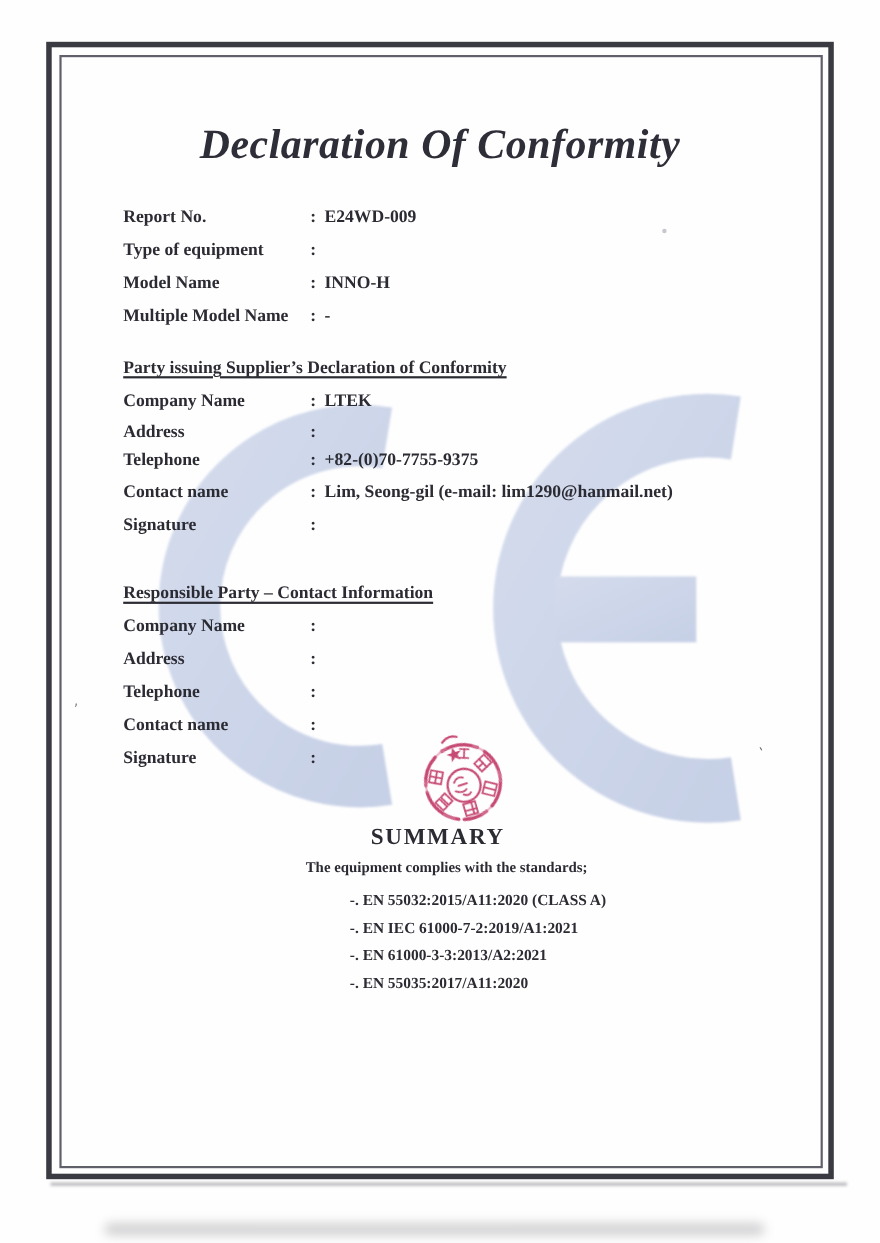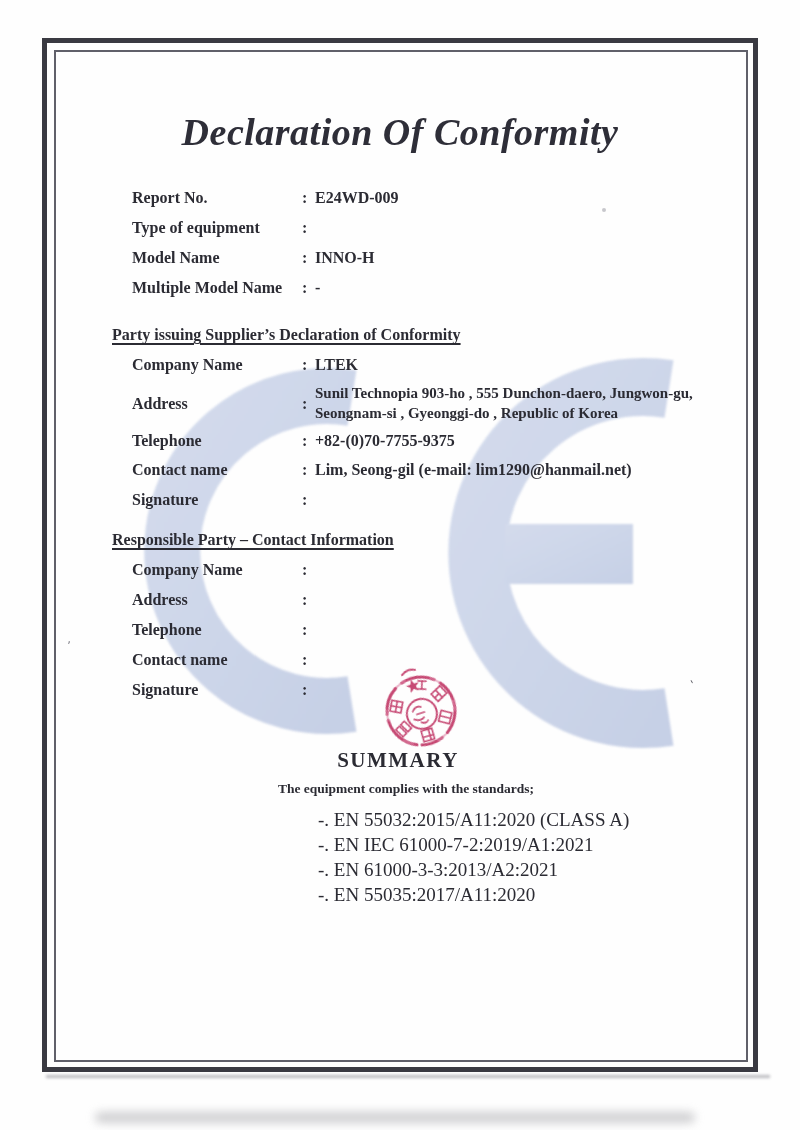--- a/index.html
+++ b/index.html
@@ -19,35 +19,35 @@
   
   .content{position:absolute;inset:0;z-index:3;border-radius:27px;}
   .title{position:absolute;top:110px;left:0;right:0;margin:0;text-align:center;
          font-size:38px;font-style:italic;font-weight:bold;letter-spacing:.5px;color:#2e2e38;}
   .block{position:absolute;left:112px;right:52px;}
   .b-info{top:189px;}
   .b-supplier{top:326px;}
   .b-responsible{top:531px;}
   .row{display:flex;align-items:flex-start;margin-bottom:13px;
        font-size:16px;line-height:17px;font-weight:bold;}
-  .lbl{width:170px;flex:none;margin-left:20px;}
+  .lbl{width:170px;flex:none;}
   .colon{width:13px;flex:none;}
   .val{flex:1;}
   .row-address{align-items:center;margin-bottom:9px;}
   .row-address .val{font-size:15px;line-height:19.5px;}
   .row-company{margin-bottom:11px;}
   .row-telephone{margin-bottom:12px;}
   .heading{font-size:16px;font-weight:bold;text-decoration:underline;
            text-decoration-thickness:1.5px;text-underline-offset:3px;
            margin:0 0 12px 0;line-height:18px;}
   .b-summary{position:absolute;top:748px;left:0;right:4px;text-align:center;}
   .sum-h{margin:0;font-size:21px;font-weight:bold;letter-spacing:1.5px;color:#2b2b33;}
   .sum-p{margin:8px 0 0 16px;font-size:13.5px;font-weight:bold;}
   .standards{position:absolute;top:813px;left:318px;text-align:left;}
-  .standards div{font-size:19px;font-weight:normal;line-height:14px;margin-bottom:11px;}
+  .standards div{font-size:14px;font-weight:bold;line-height:14px;margin-bottom:11px;}
   
   .speck{position:absolute;z-index:2;font-family:"DejaVu Sans",sans-serif;}
   .sp1{left:67px;top:638px;color:#8a8a92;font-size:13px;}
   .sp2{left:688px;top:679px;color:#55555e;font-size:13px;transform:rotate(12deg);}
   .sp3{left:602px;top:208px;width:4px;height:4px;background:#b9b9bf;border-radius:50%;opacity:.8;}
   .smudge{position:absolute;left:95px;top:1112px;width:600px;height:11px;z-index:2;
           background:#a9a9ad;filter:blur(5px);opacity:.55;border-radius:6px;}
 </style>
 </head>
 <body>
@@ -149,24 +149,20 @@
     <div class="block b-supplier">
       <h2 class="heading">Party issuing Supplier’s Declaration of Conformity</h2>
       <div class="row row-company">
         <span class="lbl">Company Name</span>
         <span class="colon">:</span>
         <span class="val">LTEK</span>
       </div>
       <div class="row row-address">
         <span class="lbl">Address</span>
         <span class="colon">:</span>
-        <span class="val">
-          <div>Sunil Technopia 903-ho , 555 Dunchon-daero, Jungwon-gu,</div>
-          <div>Seongnam-si , Gyeonggi-do , Republic of Korea</div>
-        </span>
       </div>
       <div class="row row-telephone">
         <span class="lbl">Telephone</span>
         <span class="colon">:</span>
         <span class="val">+82-(0)70-7755-9375</span>
       </div>
       <div class="row">
         <span class="lbl">Contact name</span>
         <span class="colon">:</span>
         <span class="val">Lim, Seong-gil (e-mail: lim1290@hanmail.net)</span>

